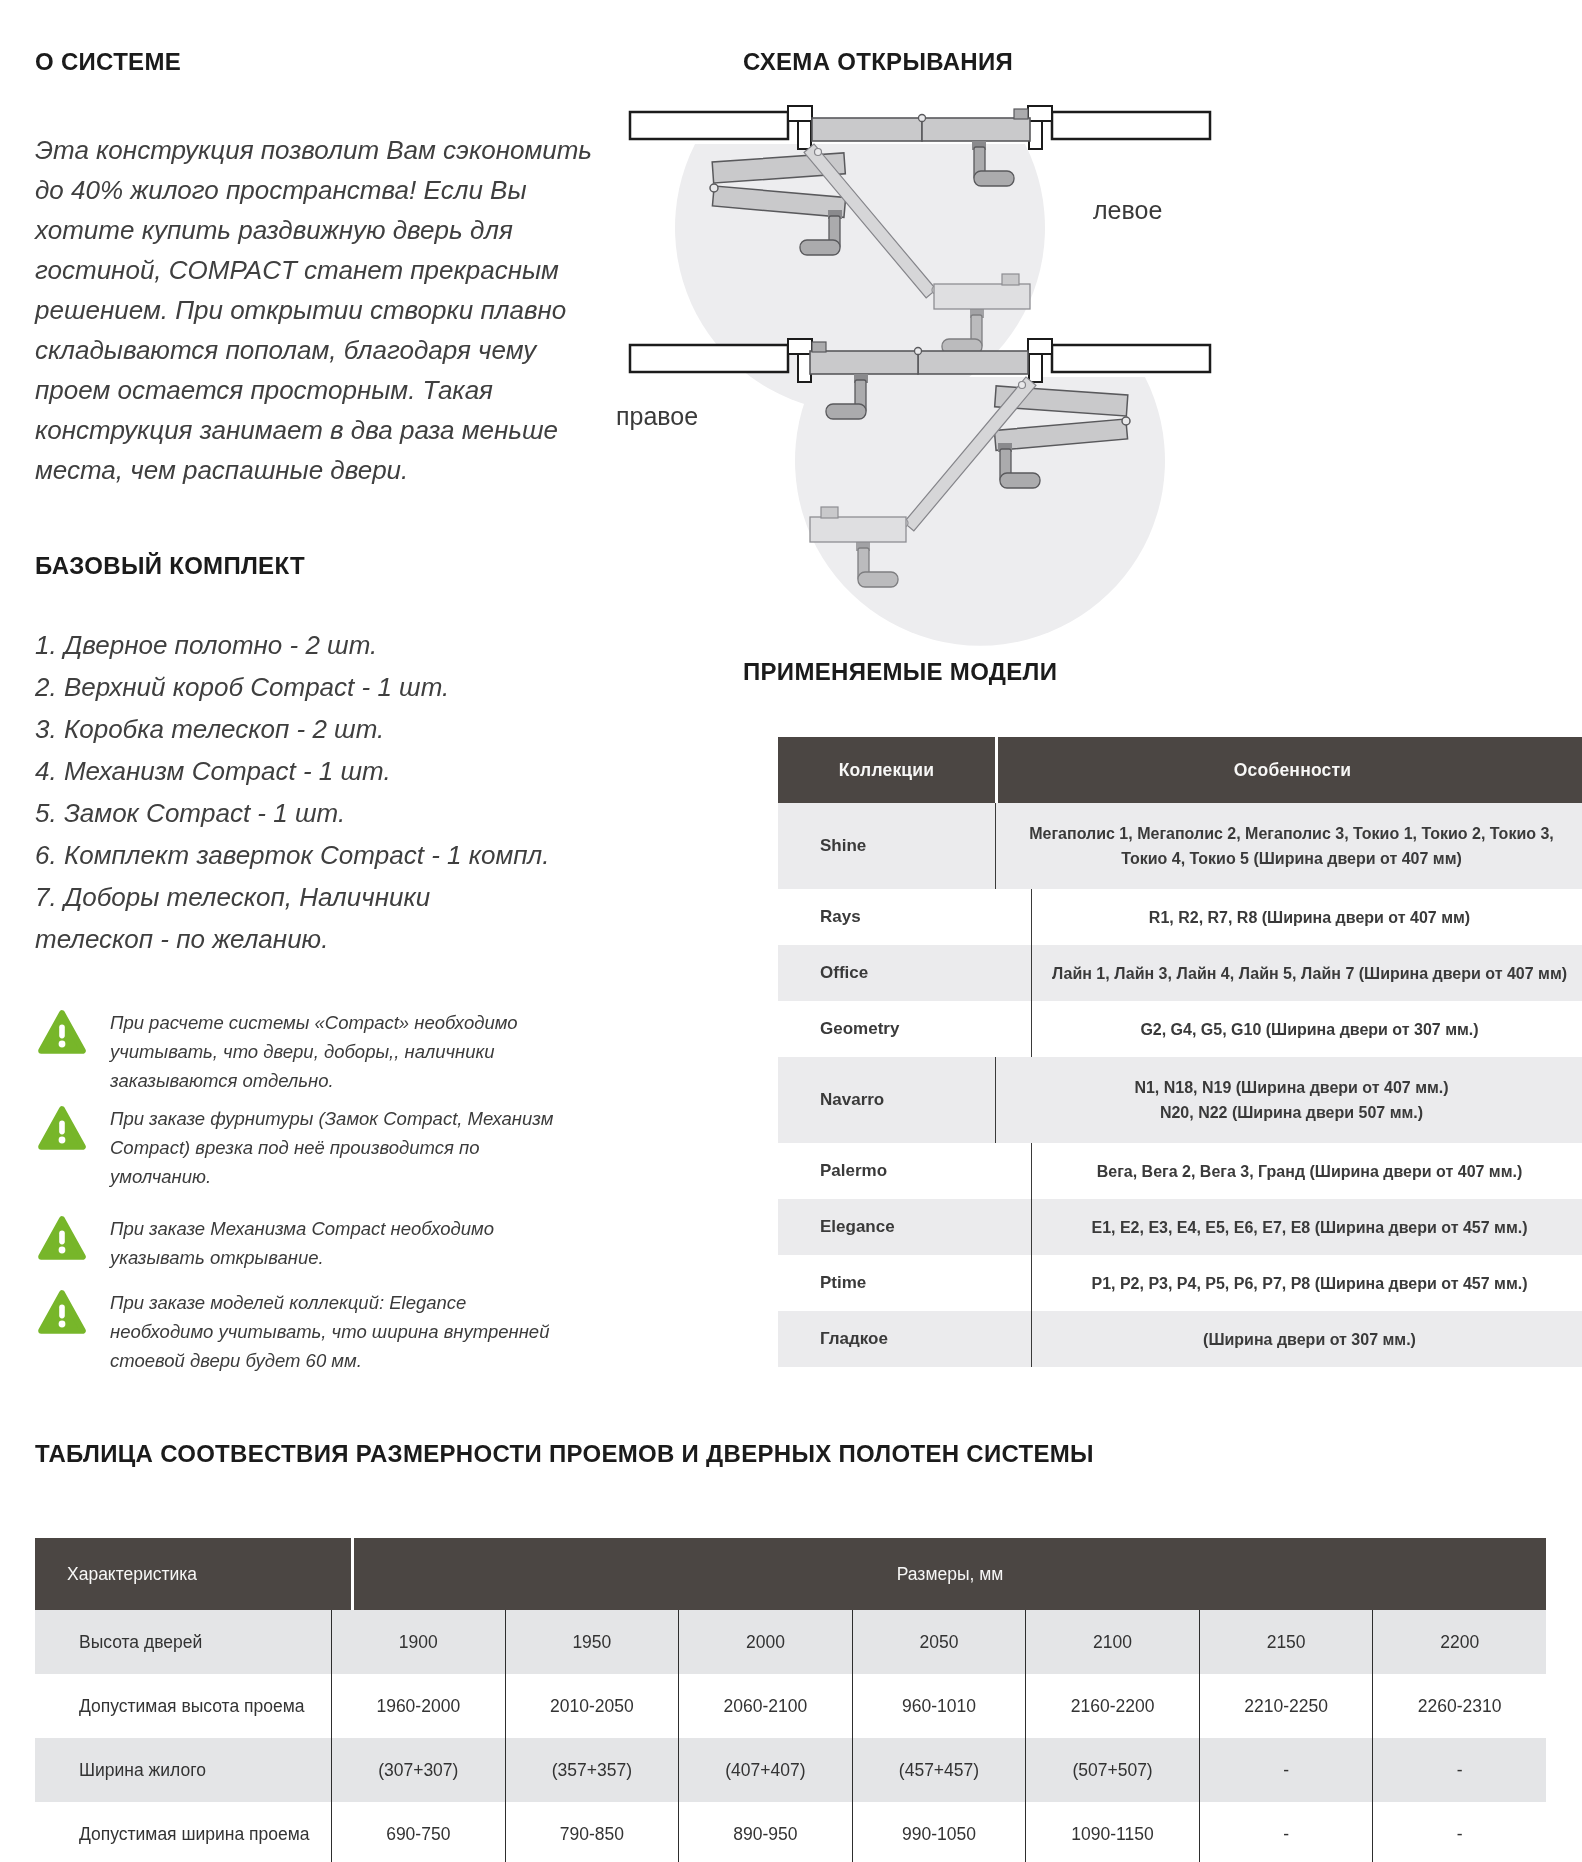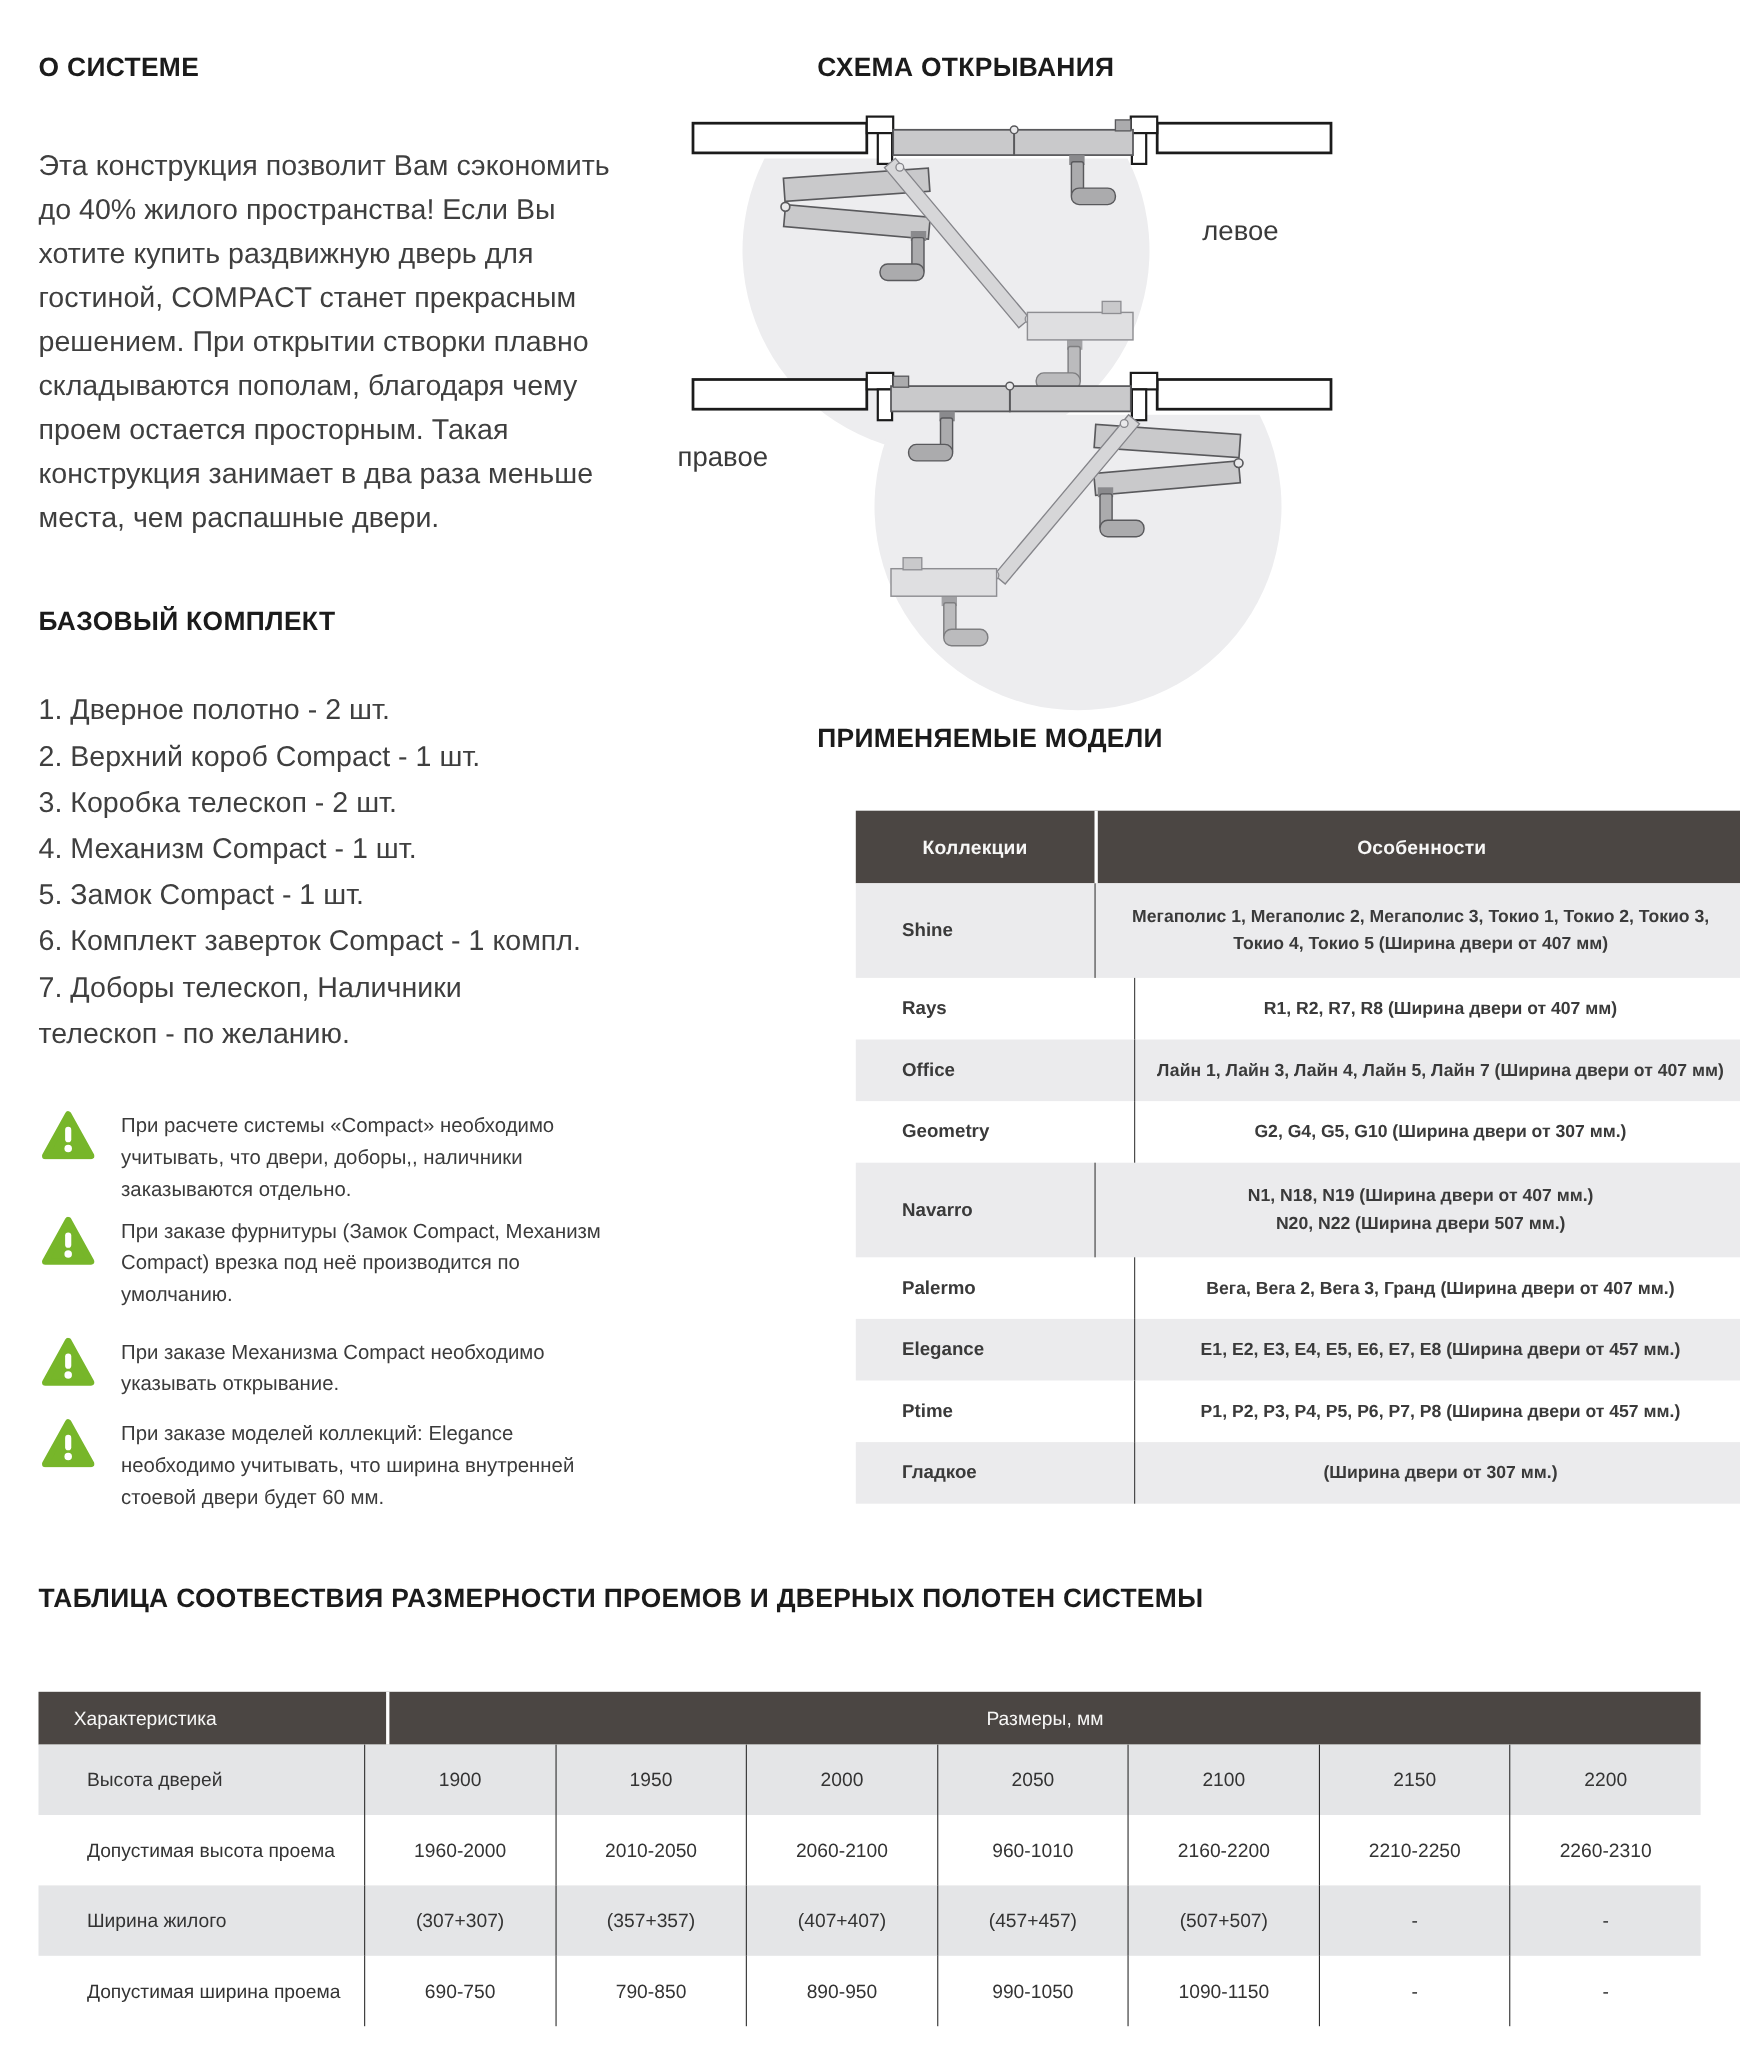--- a/index.html
+++ b/index.html
@@ -4,21 +4,21 @@
 <style>
   html,body{margin:0;padding:0;background:#fff;}
   #page{
     position:relative;width:1582px;height:1862px;background:#ffffff;
     font-family:"Liberation Sans", sans-serif;color:#3b3b3b;overflow:hidden;
   }
   .h1{
     position:absolute;font-size:24px;font-weight:700;color:#1b1b1b;
     letter-spacing:0.3px;white-space:nowrap;
   }
-  .prose{white-space:pre-line;}
+  .prose{white-space:pre-line;font-style:italic;}
   #about-body{
     position:absolute;left:35px;top:130px;width:560px;
     font-size:26px;line-height:40px;color:#3f3f3f;
   }
   #kit-list{
     position:absolute;left:35px;top:624px;width:560px;
     font-size:26px;line-height:42px;color:#3f3f3f;list-style:none;margin:0;padding:0;
   }
   .warning{position:absolute;left:38px;display:flex;align-items:flex-start;}
   .warning .w-icon{flex:0 0 auto;margin-top:2px;}
@@ -44,21 +44,21 @@
   .m-row .feat{
     display:flex;align-items:center;justify-content:center;text-align:center;
     font-size:16px;line-height:25px;color:#3a3a3a;border-left:1.5px solid #3a3a3a;
     padding:0 18px;white-space:pre-line;
   }
   .m-row.h56{height:56px;gap:36px;}
   .m-row.h86{height:86px;}
 
   
   #sizes-table{position:absolute;left:35px;top:1538px;width:1511px;}
-  .s-head{display:grid;grid-template-columns:296px 1fr;height:48px;background:#4b4643;}
+  .s-head{display:grid;grid-template-columns:296px 1fr;height:72px;background:#4b4643;}
   .s-head .cell{display:flex;align-items:center;color:#f7f7f6;font-size:17.5px;}
   .s-head .cell.left{padding-left:32px;}
   .s-head .cell.right{border-left:3px solid #ffffff;justify-content:center;margin-left:20px;}
   .s-row{display:grid;grid-template-columns:296px repeat(7,1fr);height:64px;}
   .s-row.gray{background:#e4e5e7;}
   .s-row .lbl{display:flex;align-items:center;padding-left:44px;font-size:17.5px;color:#333;}
   .s-row .val{
     display:flex;align-items:center;justify-content:center;font-size:17.5px;color:#333;
     border-left:1.5px solid #2e2e2e;
   }

